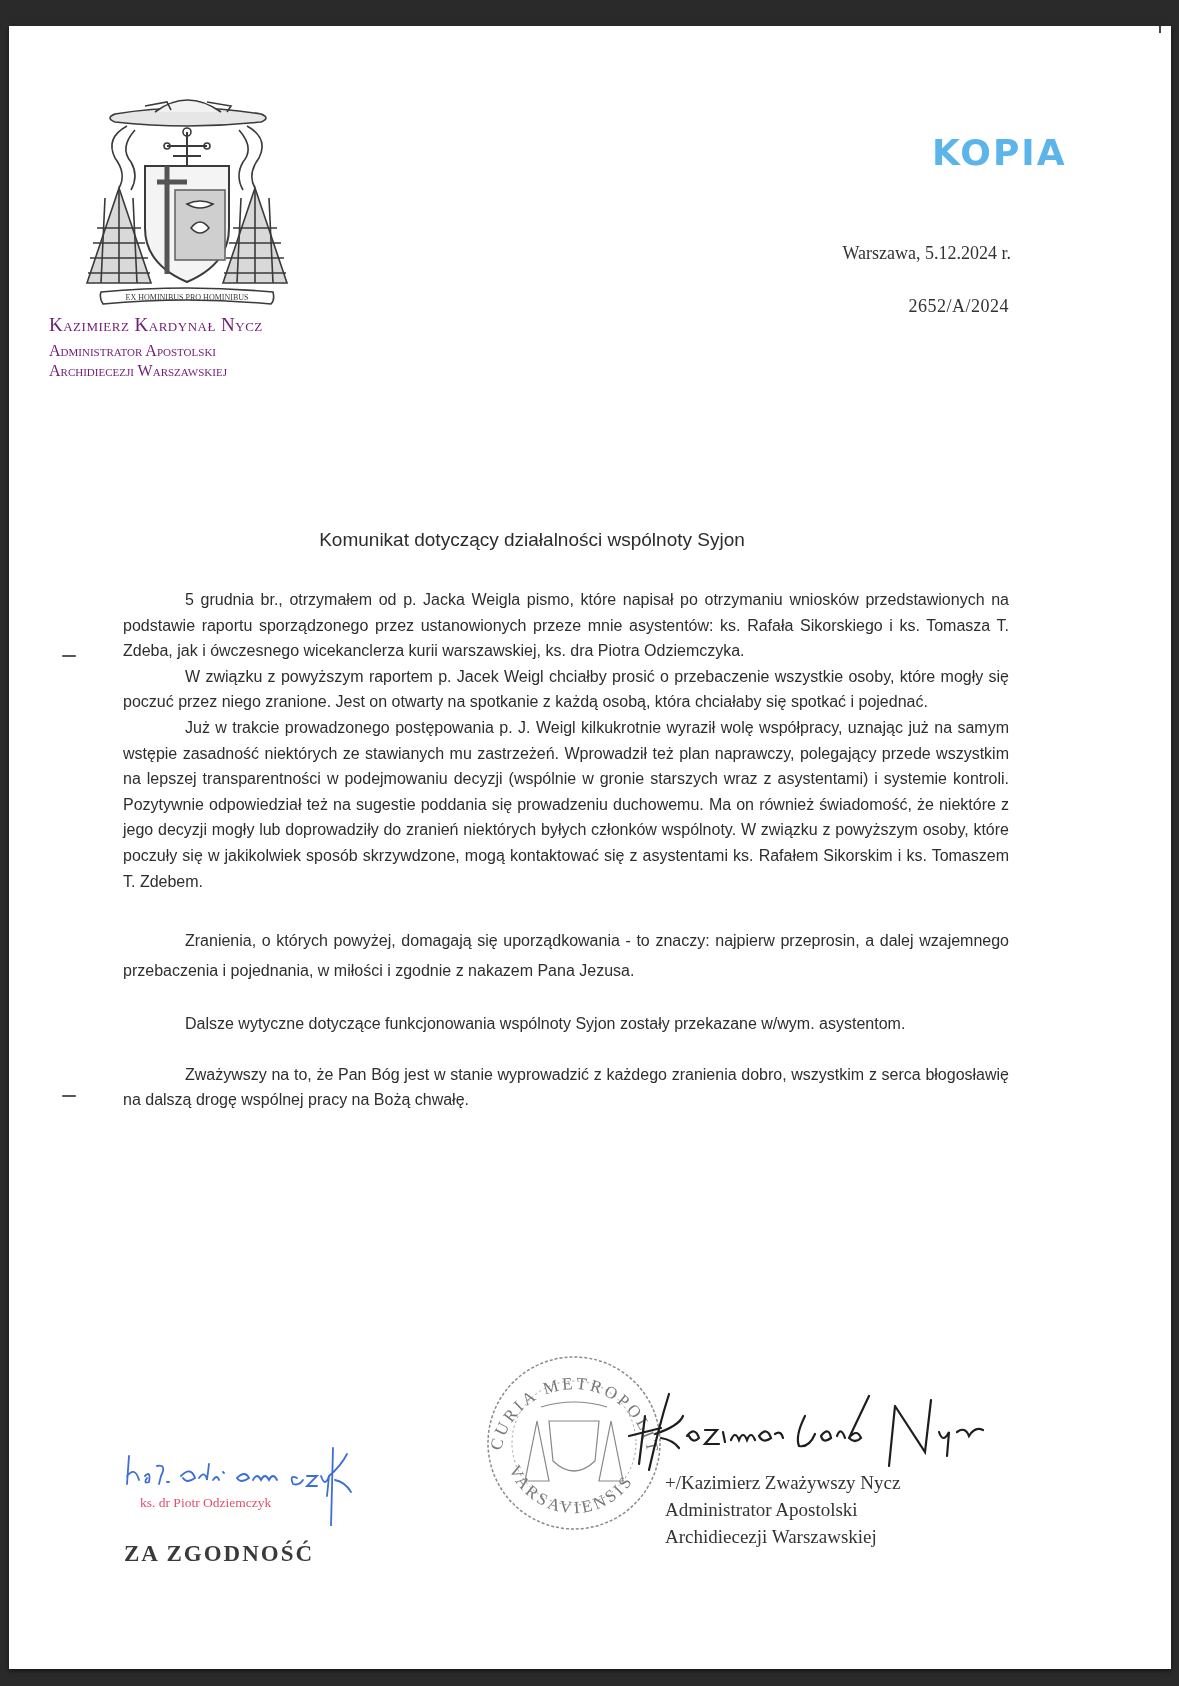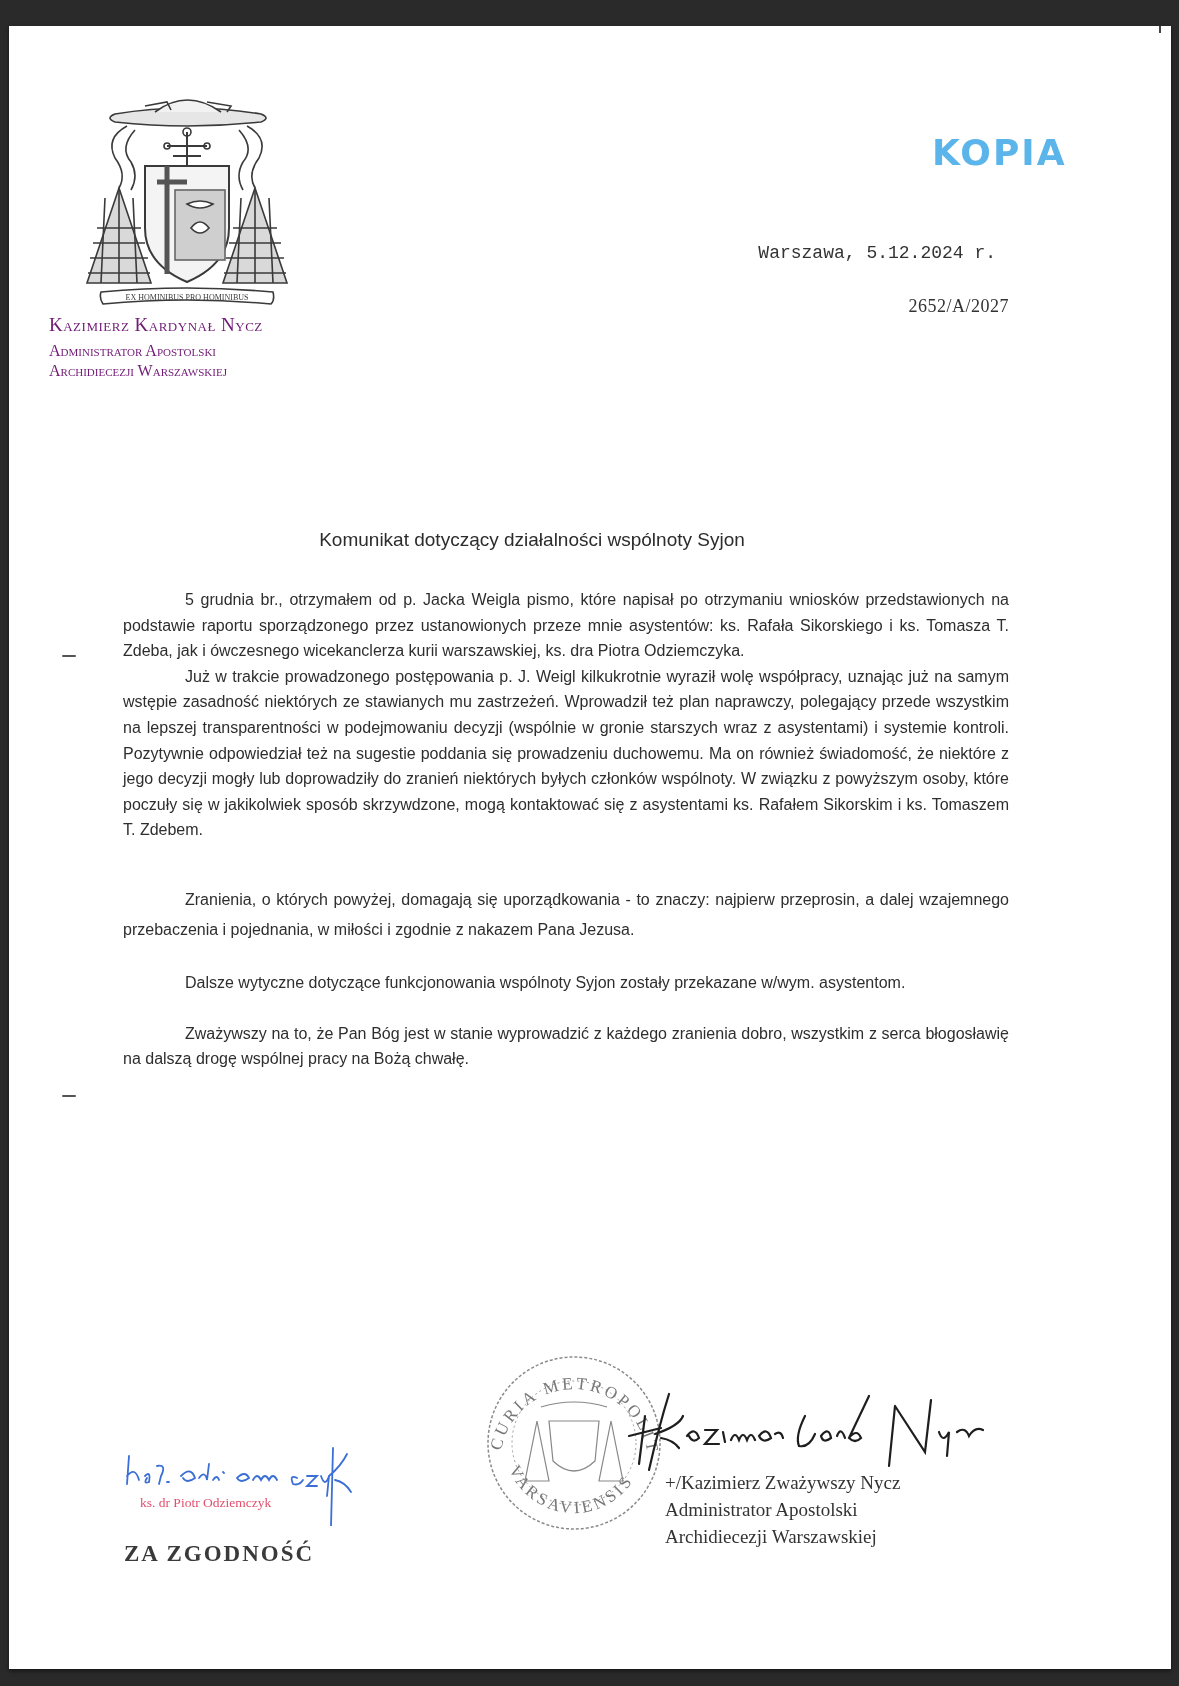--- a/index.html
+++ b/index.html
@@ -24,36 +24,36 @@
     .letterhead { position: absolute; left: 40px; top: 276px; width: 300px; text-align: left; color: #701a75; font-family: "Liberation Serif", serif; margin-top: 12px; }
     .lh-name { font-size: 19px; letter-spacing: 0.5px; font-variant: small-caps; }
     .lh-line { font-size: 16px; font-variant: small-caps; margin-top: 6px; line-height: 18px; }
     .lh-line + .lh-line { margin-top: 2px; }
 
     .kopia {
       position: absolute; left: 923px; top: 62px;
       font-family: "DejaVu Sans", sans-serif; font-weight: bold;
       font-size: 36px; color: #5bb5ea; letter-spacing: 2px; margin-top: 44px;
     }
-    .place-date { position: absolute; right: 175px; top: 217px; font-size: 18px; color: #333; font-family: Liberation Mono, monospace; }
+    .place-date { position: absolute; right: 160px; top: 217px; font-size: 18px; color: #333; font-family: Liberation Serif, serif; }
     .ref-no { position: absolute; right: 162px; top: 270px; font-size: 18px; color: #333; font-family: "Liberation Serif", serif; letter-spacing: 0.5px; }
 
     .title {
       position: absolute; left: 0; width: 1046px; top: 503px;
       text-align: center; font-size: 19px; color: #2c2c2c;
       font-family: "Liberation Sans", sans-serif; font-stretch: condensed;
     }
     .body-text {
       position: absolute; left: 114px; top: 561px; width: 886px;
       font-family: "Liberation Sans", sans-serif; font-size: 16px; color: #2e2e2e;
       line-height: 25.6px; text-align: justify;
     }
     .body-text p { margin: 0; text-indent: 62px; }
     .body-text p.gap { margin-top: 25px; }
-    .body-text p.gap-lg { line-height: 30px; margin-top: 42px; }
+    .body-text p.gap-lg { line-height: 30px; margin-top: 32px; }
 
     .margin-dash { position: absolute; width: 14px; height: 2px; background: #555; border-radius: 1px; }
 
     
     .sig-left-hand { position: absolute; left: 112px; top: 1410px; width: 300px; height: 90px; }
     .sig-left-name { position: absolute; left: 131px; top: 1469px; font-family: Liberation Serif, serif; font-size: 13.5px; color: #e24f6d; }
     .za-zgodnosc { position: absolute; left: 115px; top: 1515px; font-family: Liberation Serif, serif; font-weight: bold; font-size: 23px; color: #3a3a3a; letter-spacing: 2px; }
 
     .seal { position: absolute; left: 470px; top: 1325px; width: 190px; height: 185px; }
     .sig-right-hand { position: absolute; left: 600px; top: 1360px; width: 440px; height: 90px; }
@@ -103,29 +103,30 @@
   </svg>
 
   <div class="letterhead">
     <div class="lh-name">Kazimierz Kardynał Nycz</div>
     <div class="lh-line">Administrator Apostolski</div>
     <div class="lh-line">Archidiecezji Warszawskiej</div>
   </div>
 
   <div class="kopia">KOPIA</div>
   <div class="place-date">Warszawa, 5.12.2024 r.</div>
-  <div class="ref-no">2652/A/2027</div>
+  <div class="ref-no">2652/A/2024</div>
 
   <div class="title">Komunikat dotyczący działalności wspólnoty Syjon</div>
 
   <div class="margin-dash" style="left:53px; top:629px;"></div>
   <div class="margin-dash" style="left:53px; top:1069px;"></div>
 
   <div class="body-text">
     <p>5 grudnia br., otrzymałem od p. Jacka Weigla pismo, które napisał po otrzymaniu wniosków przedstawionych na podstawie raportu sporządzonego przez ustanowionych przeze mnie asystentów: ks. Rafała Sikorskiego i ks. Tomasza T. Zdeba, jak i ówczesnego wicekanclerza kurii warszawskiej, ks. dra Piotra Odziemczyka.</p>
+    <p>W związku z powyższym raportem p. Jacek Weigl chciałby prosić o przebaczenie wszystkie osoby, które mogły się poczuć przez niego zranione. Jest on otwarty na spotkanie z każdą osobą, która chciałaby się spotkać i pojednać.</p>
     <p>Już w trakcie prowadzonego postępowania p. J. Weigl kilkukrotnie wyraził wolę współpracy, uznając już na samym wstępie zasadność niektórych ze stawianych mu zastrzeżeń. Wprowadził też plan naprawczy, polegający przede wszystkim na lepszej transparentności w podejmowaniu decyzji (wspólnie w gronie starszych wraz z asystentami) i systemie kontroli. Pozytywnie odpowiedział też na sugestie poddania się prowadzeniu duchowemu. Ma on również świadomość, że niektóre z jego decyzji mogły lub doprowadziły do zranień niektórych byłych członków wspólnoty. W związku z powyższym osoby, które poczuły się w jakikolwiek sposób skrzywdzone, mogą kontaktować się z asystentami ks. Rafałem Sikorskim i ks. Tomaszem T. Zdebem.</p>
     <p class="gap gap-lg">Zranienia, o których powyżej, domagają się uporządkowania - to znaczy: najpierw przeprosin, a dalej wzajemnego przebaczenia i pojednania, w miłości i zgodnie z nakazem Pana Jezusa.</p>
     <p class="gap">Dalsze wytyczne dotyczące funkcjonowania wspólnoty Syjon zostały przekazane w/wym. asystentom.</p>
     <p class="gap">Zważywszy na to, że Pan Bóg jest w stanie wyprowadzić z każdego zranienia dobro, wszystkim z serca błogosławię na dalszą drogę wspólnej pracy na Bożą chwałę.</p>
   </div>
 
   <svg class="sig-left-hand" viewBox="0 0 300 90">
     <g fill="none" stroke="#3b6fd6" stroke-width="1.8" stroke-linecap="round">
       <path d="M8 20 L6 48 M6 40 Q14 30 18 44 M24 40 Q30 34 28 46 Q22 48 26 42"></path>
       <path d="M36 30 Q46 28 40 40 L38 48 M46 46 L48 46"></path>

